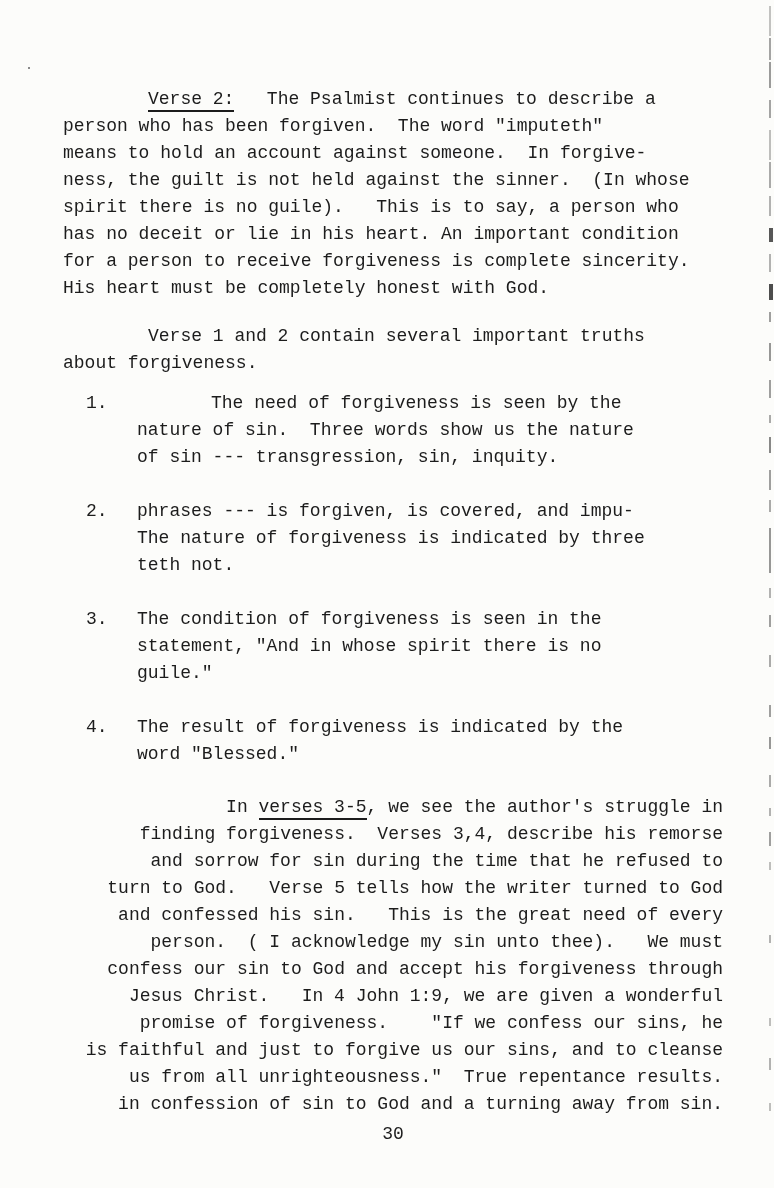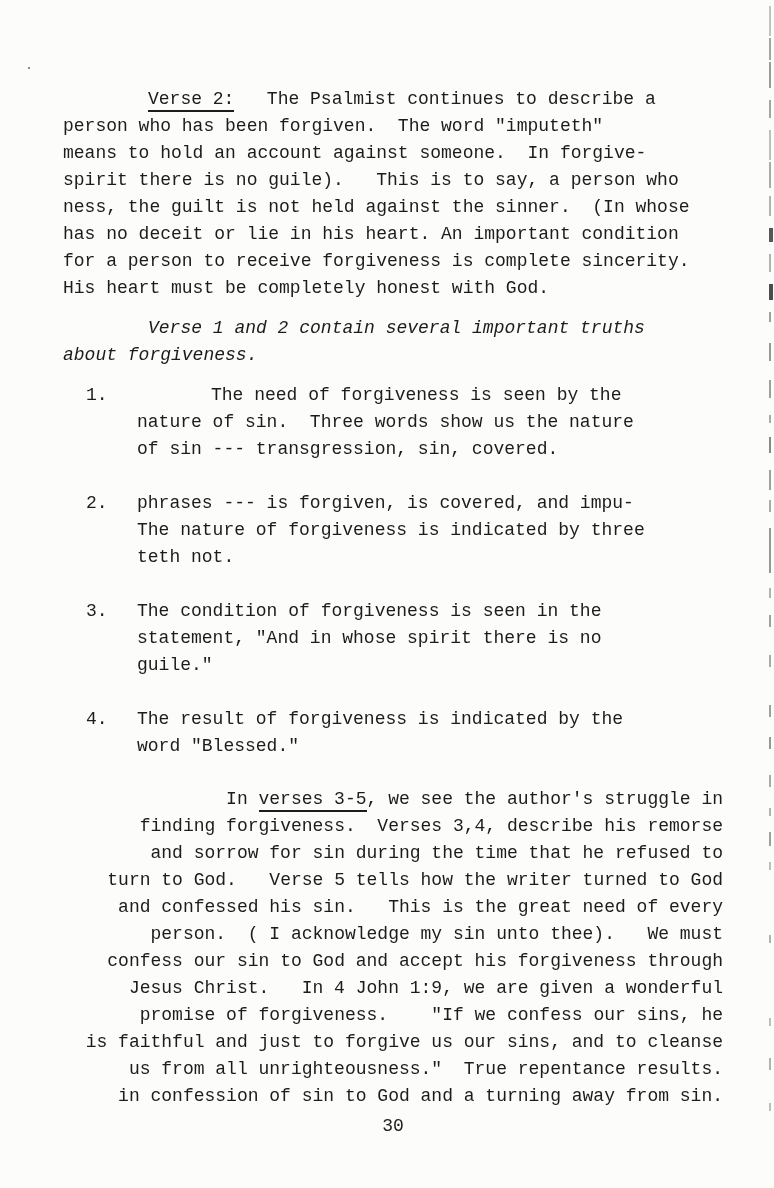--- a/index.html
+++ b/index.html
@@ -25,21 +25,21 @@
   .line {
     display: block;
     white-space: pre;
   }
   .para { margin: 0; }
   .first-indent { padding-left: 85px; }
   .u {
     border-bottom: 2px solid currentColor;
     padding-bottom: 1px;
   }
-  .para-truths { margin-top: 13px; font-style: italic; }
+  .para-truths { margin-top: 21px; }
   .truth-list { margin-top: 13px; }
   .list-item { display: flex; }
   .list-item + .list-item { margin-top: 27px; }
   .num {
     width: 74px;
     padding-left: 23px;
     box-sizing: border-box;
     flex: 0 0 74px;
     white-space: pre;
   }
@@ -64,40 +64,40 @@
 </head>
 <body>
 
 <div class="page">
   <div class="content">
 
     <p class="para para-verse2">
       <span class="line first-indent"><span class="u">Verse 2:</span><span>   The Psalmist continues to describe a</span></span>
       <span class="line">person who has been forgiven.  The word "imputeth"</span>
       <span class="line">means to hold an account against someone.  In forgive-</span>
+      <span class="line">ness, the guilt is not held against the sinner.  (In whose</span>
       <span class="line">spirit there is no guile).   This is to say, a person who</span>
-      <span class="line">ness, the guilt is not held against the sinner.  (In whose</span>
       <span class="line">has no deceit or lie in his heart. An important condition</span>
       <span class="line">for a person to receive forgiveness is complete sincerity.</span>
       <span class="line">His heart must be completely honest with God.</span>
     </p>
 
     <p class="para para-truths">
       <span class="line first-indent">Verse 1 and 2 contain several important truths</span>
       <span class="line">about forgiveness.</span>
     </p>
 
     <div class="truth-list">
 
       <div class="list-item">
         <span class="num">1.</span>
         <span class="li-body">
           <span class="line deep">The need of forgiveness is seen by the</span>
           <span class="line">nature of sin.  Three words show us the nature</span>
-          <span class="line">of sin --- transgression, sin, covered.</span>
+          <span class="line">of sin --- transgression, sin, inquity.</span>
         </span>
       </div>
 
       <div class="list-item">
         <span class="num">2.</span>
         <span class="li-body">
           <span class="line">phrases --- is forgiven, is covered, and impu-</span>
           <span class="line">The nature of forgiveness is indicated by three</span>
           <span class="line">teth not.</span>
         </span>

